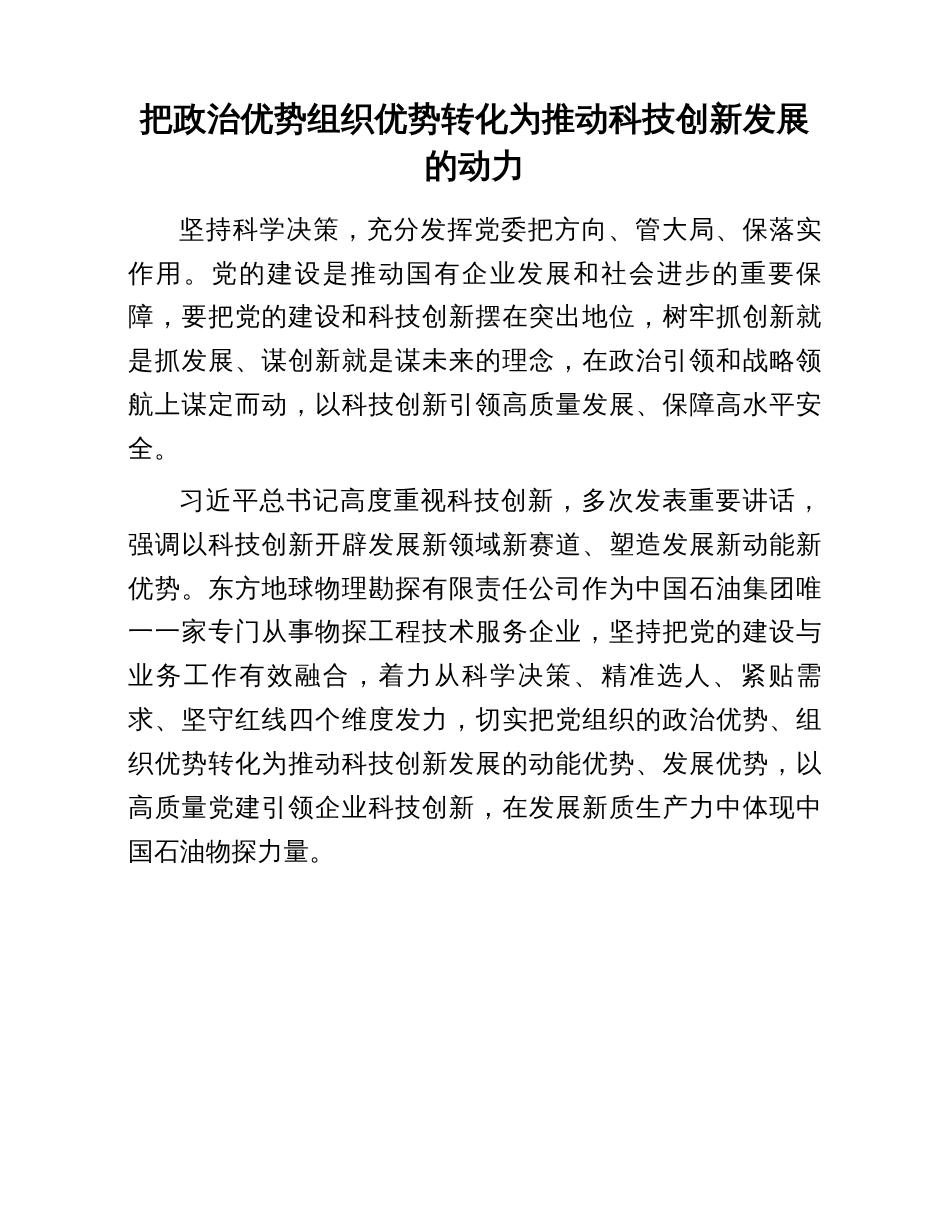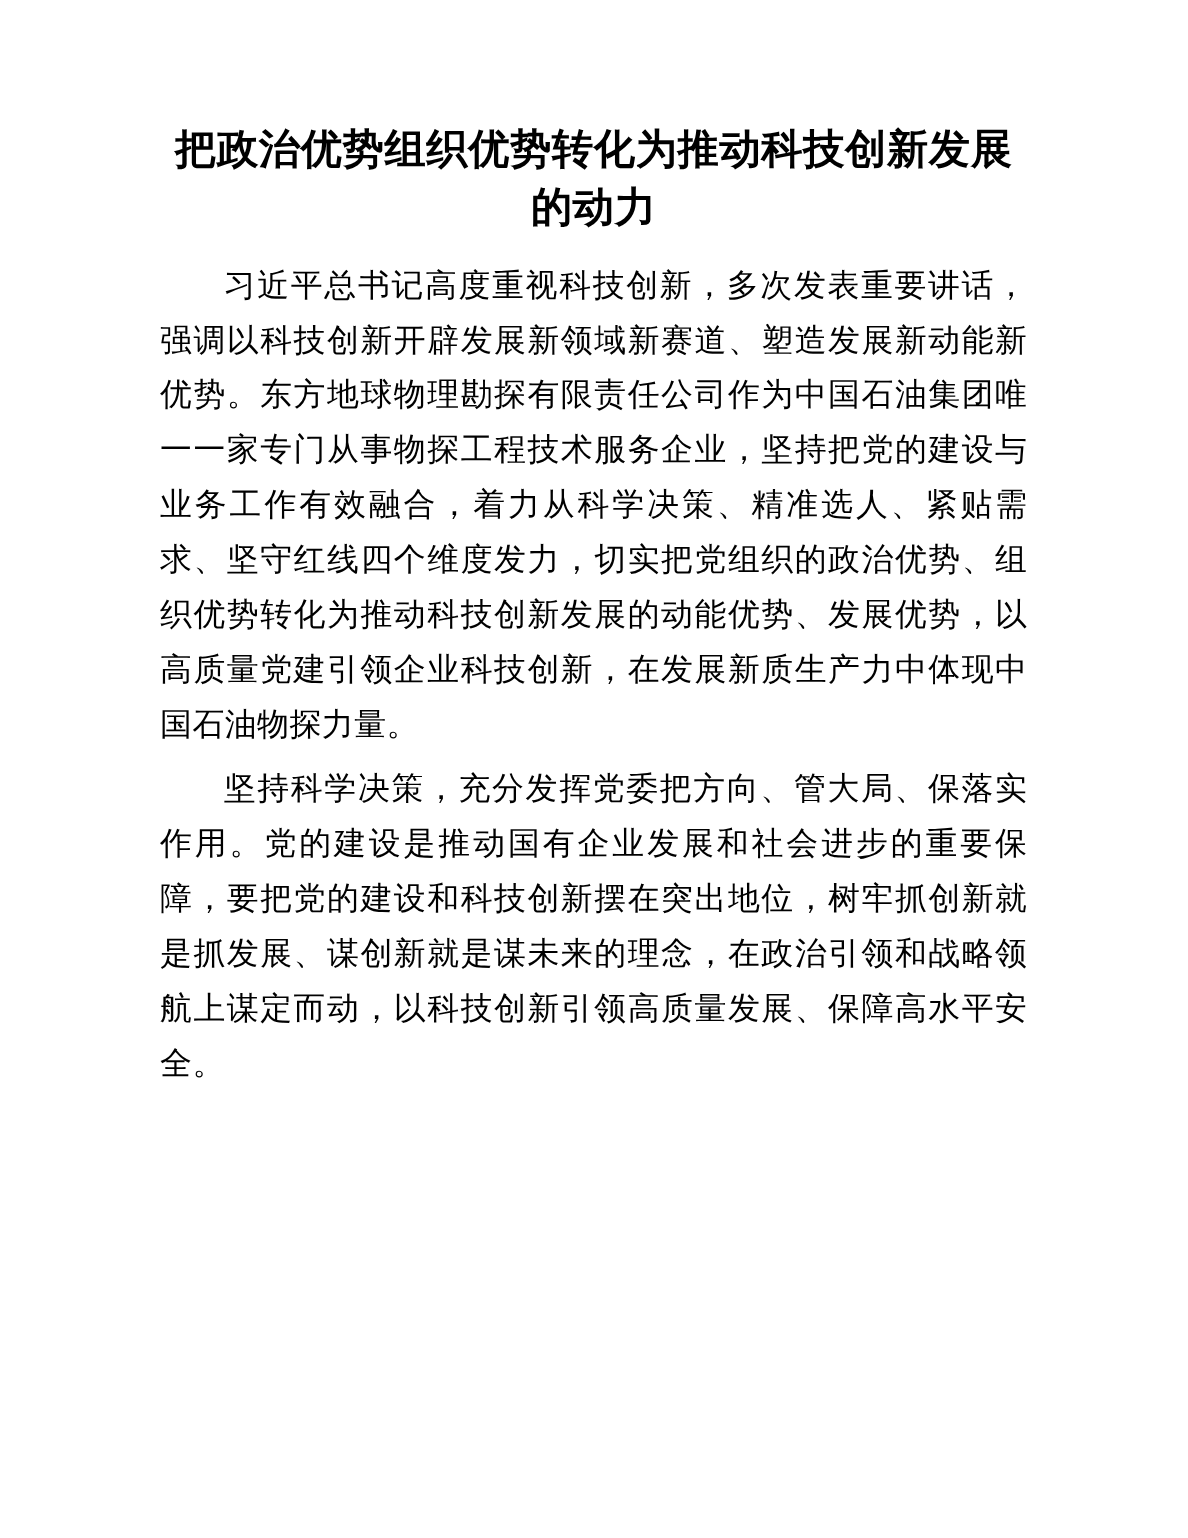--- a/index.html
+++ b/index.html
@@ -48,17 +48,17 @@
   }
 </style>
 </head>
 <body>
 
 <div class="page">
 
   <h1 class="doc-title">把政治优势组织优势转化为推动科技创新发展的动力</h1>
 
   <div class="doc-body">
+    <p class="para">坚持科学决策，充分发挥党委把方向、管大局、保落实作用。党的建设是推动国有企业发展和社会进步的重要保障，要把党的建设和科技创新摆在突出地位，树牢抓创新就是抓发展、谋创新就是谋未来的理念，在政治引领和战略领航上谋定而动，以科技创新引领高质量发展、保障高水平安全。</p>
     <p class="para">习近平总书记高度重视科技创新，多次发表重要讲话，强调以科技创新开辟发展新领域新赛道、塑造发展新动能新优势。东方地球物理勘探有限责任公司作为中国石油集团唯一一家专门从事物探工程技术服务企业，坚持把党的建设与业务工作有效融合，着力从科学决策、精准选人、紧贴需求、坚守红线四个维度发力，切实把党组织的政治优势、组织优势转化为推动科技创新发展的动能优势、发展优势，以高质量党建引领企业科技创新，在发展新质生产力中体现中国石油物探力量。</p>
-    <p class="para">坚持科学决策，充分发挥党委把方向、管大局、保落实作用。党的建设是推动国有企业发展和社会进步的重要保障，要把党的建设和科技创新摆在突出地位，树牢抓创新就是抓发展、谋创新就是谋未来的理念，在政治引领和战略领航上谋定而动，以科技创新引领高质量发展、保障高水平安全。</p>
   </div>
 
 </div>
 
 </body></html>

